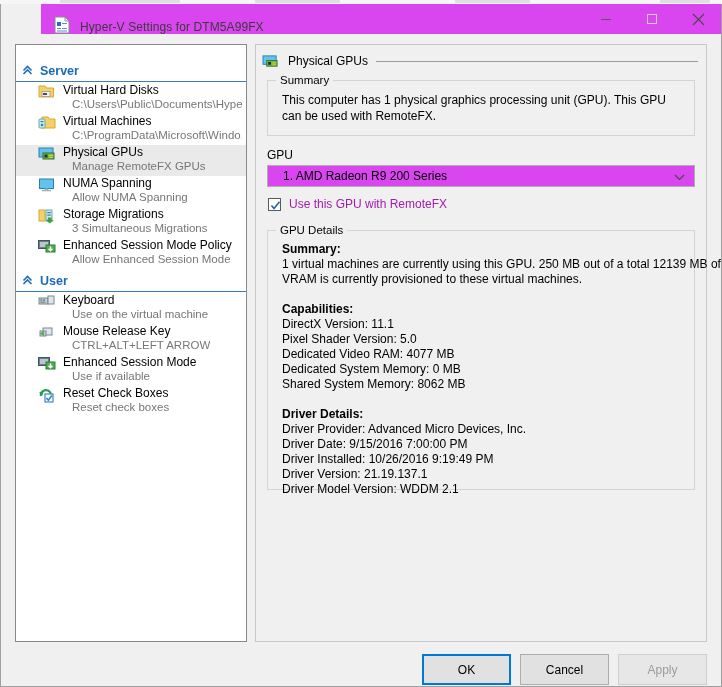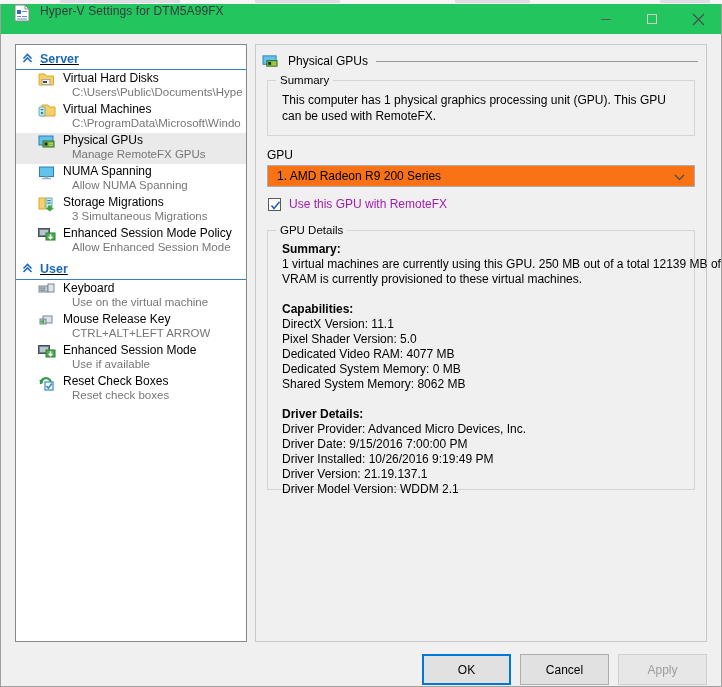--- a/index.html
+++ b/index.html
@@ -22,22 +22,22 @@
   }
 
   
   .window {
     position: absolute; left: 0; top: 4px; width: 722px; height: 683px;
     background: #f0f0f0;
     border: 1px solid #a0a0a0; border-top: none;
     box-sizing: border-box;
   }
   .titlebar {
-    position: relative; height: 30px; background: #22c55e;
-    display: flex; align-items: flex-start;
+    position: relative; height: 30px; background: #d946ef;
+    display: flex; align-items: flex-end; margin-left: 40px;
   }
   .title-icon { width: 16px; height: 18px; margin-left: 13px; position: relative; }
   .title-text {
     margin-left: 10px; font-size: 12px; color: #3b3b3b; letter-spacing: .1px;
   }
   .winbtns { position: absolute; right: 0; top: 0; display: flex; height: 30px; }
   .winbtn {
     width: 46px; height: 30px; display: flex; align-items: center; justify-content: center;
   }
   .winbtn svg { display: block; }
@@ -47,21 +47,21 @@
     position: absolute; left: 0; top: 30px; width: 720px; height: 610px;
     background: #f0f0f0;
   }
 
   
   .tree-panel {
     position: absolute; left: 14px; top: 10px; width: 232px; height: 598px;
     background: #ffffff; border: 1px solid #888888; box-sizing: border-box;
     overflow: hidden;
   }
-  .tree-inner { padding-top: 4px; text-decoration: underline; }
+  .tree-inner { padding-top: 16px; }
   .section-head {
     display: flex; align-items: center; height: 20px; padding-left: 4px;
     border-bottom: 1px solid #3a7ebc;
     margin-bottom: 1px;
   }
   .section-chevron { width: 14px; color: #1f6cc0; font-size: 12px; line-height: 1; text-align: center; }
   .section-title {
     color: #1a6ab5; font-weight: bold; font-size: 12.5px; margin-left: 6px;
   }
   .tree-item { position: relative; height: 31px; }
@@ -95,22 +95,22 @@
   .gb-legend {
     position: absolute; top: -7px; left: 8px; background: #f0f0f0;
     padding: 0 4px; font-size: 11.5px; color: #000;
   }
   .gb-body { padding: 13px 14px 0 14px; font-size: 12px; color: #000; line-height: 16px; }
 
   .field-label { position: absolute; font-size: 12px; color: #000; }
 
   .combo {
     position: absolute; box-sizing: border-box;
-    background: #f97316; border: 1px solid #adadad;
-    display: flex; align-items: center;
+    background: #d946ef; border: 1px solid #adadad;
+    display: flex; align-items: center; padding-left: 6px;
   }
   .combo-text { font-size: 12px; color: #000; margin-left: 9px; }
   .combo-arrow { position: absolute; right: 9px; top: 50%; transform: translateY(-50%); }
 
   .checkrow { position: absolute; display: flex; align-items: center; }
   .checkbox {
     width: 13px; height: 13px; background: #fff; border: 1px solid #5a5a5a;
     box-sizing: border-box; position: relative;
   }
   .checkbox svg { position: absolute; left: 1px; top: 1px; }

